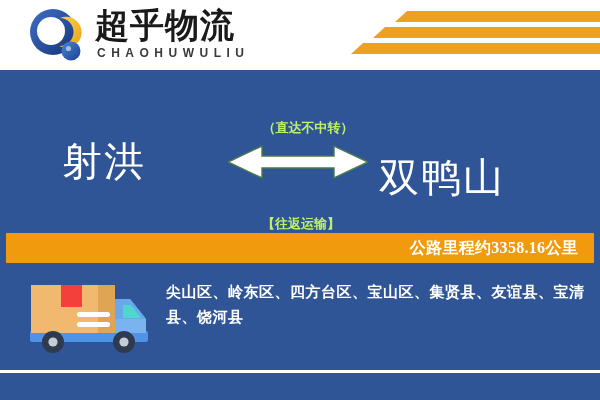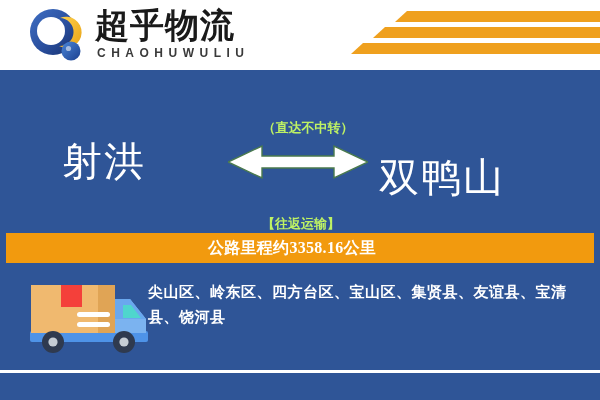--- a/index.html
+++ b/index.html
@@ -102,41 +102,41 @@
   }
 
   
   .info-bar {
     position: absolute;
     left: 6px; top: 233px;
     width: 588px; height: 30px;
     background: #f29a0e;
     display: flex;
     align-items: center;
-    justify-content: center;
+    justify-content: flex-end;
   }
   .info-text {
     color: #ffffff;
     font-family: "Liberation Serif", "DejaVu Serif", serif;
     font-size: 16px;
     font-weight: bold;
     white-space: nowrap;
     letter-spacing: 0.3px;
   }
   .info-gap { display: inline-block; width: 16px; }
 
   
   .truck-wrap {
     position: absolute;
     left: 28px; top: 277px;
     width: 125px; height: 80px;
   }
   .districts {
     position: absolute;
-    left: 148px; top: 280px;
+    left: 166px; top: 280px;
     width: 420px;
     color: #ffffff;
     font-family: "Liberation Serif", "DejaVu Serif", serif;
     font-size: 15px;
     font-weight: bold;
     line-height: 25px;
     letter-spacing: 0.5px;
   }
 
   .bottom-rule {

